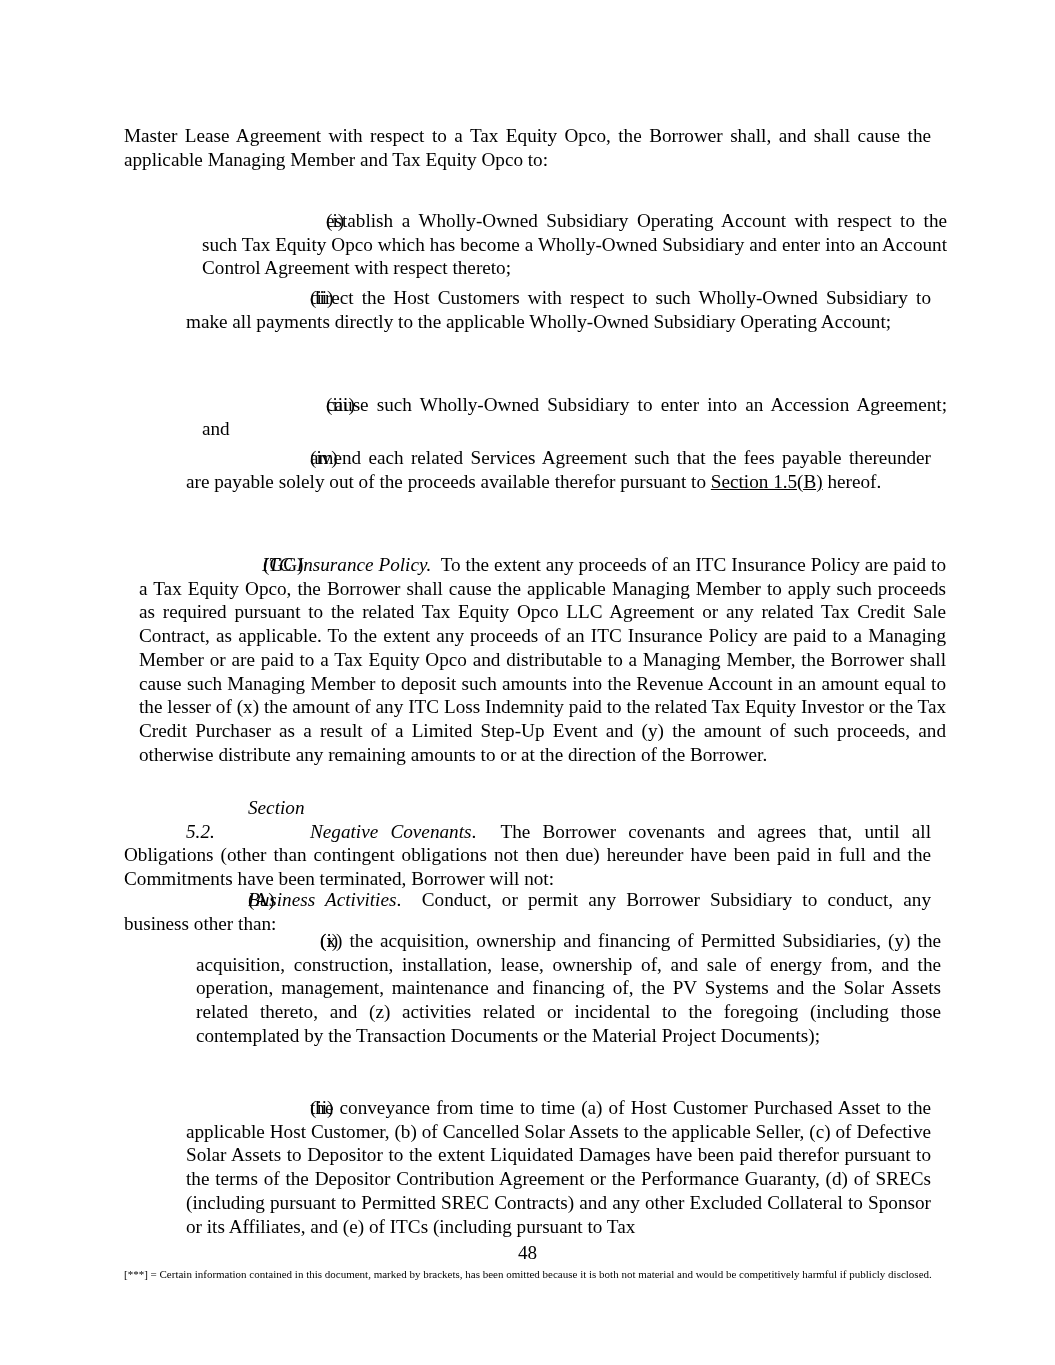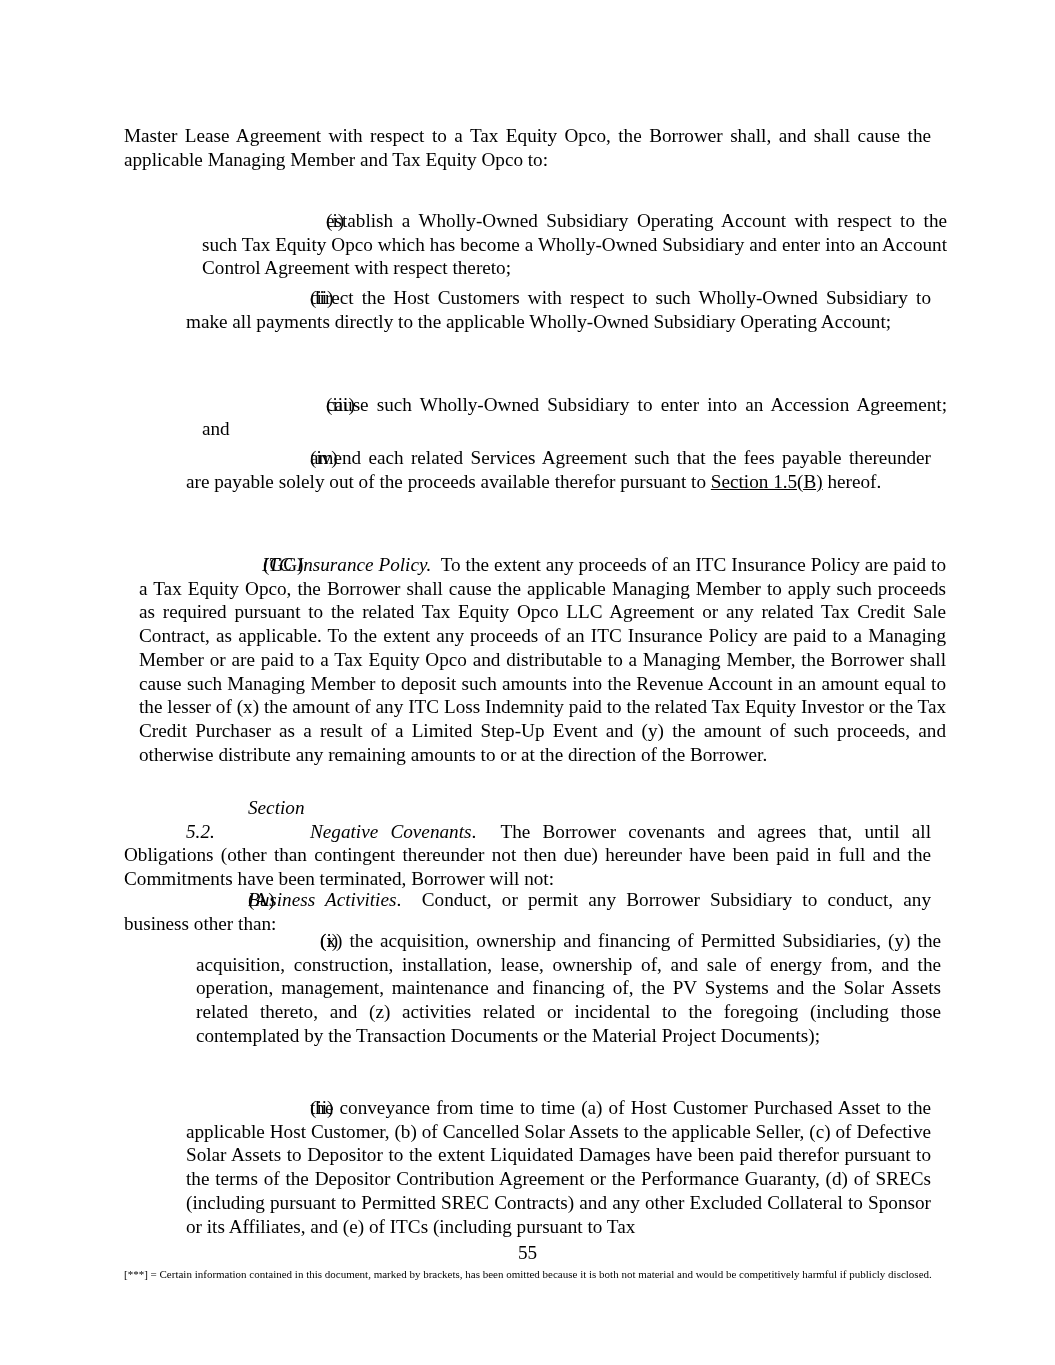--- a/index.html
+++ b/index.html
@@ -47,32 +47,32 @@
 
   <p class="block sub" style="top:446px;margin:0;text-indent:62px;">
     <span class="lbl">(iv)</span><span>amend each related Services Agreement such that the fees payable thereunder are payable solely out of the proceeds available therefor pursuant to </span><span class="ul">Section 1.5(B)</span><span> hereof.</span>
   </p>
 
   <p class="block full" style="top:538px;margin:15px;text-indent:62px;">
     <span class="lbl-wide" style="width:61px;">(GG)</span><span class="it">ITC Insurance Policy.</span>&nbsp; <span>To the extent any proceeds of an ITC Insurance Policy are paid to a Tax Equity Opco, the Borrower shall cause the applicable Managing Member to apply such proceeds as required pursuant to the related Tax Equity Opco LLC Agreement or any related Tax Credit Sale Contract, as applicable.  To the extent any proceeds of an ITC Insurance Policy are paid to a Managing Member or are paid to a Tax Equity Opco and distributable to a Managing Member, the Borrower shall cause such Managing Member to deposit such amounts into the Revenue Account in an amount equal to the lesser of (x) the amount of any ITC Loss Indemnity paid to the related Tax Equity Investor or the Tax Credit Purchaser as a result of a Limited Step-Up Event and (y) the amount of such proceeds, and otherwise distribute any remaining amounts to or at the direction of the Borrower.</span>
   </p>
 
   <p class="block full" style="top:796px;margin:0;text-indent:62px;">
-    <span class="it" style="display:inline-block;width:124px;">Section 5.2.</span><span class="it">Negative Covenants</span>.&nbsp; <span>The Borrower covenants and agrees that, until all Obligations (other than contingent thereunder not then due) hereunder have been paid in full and the Commitments have been terminated, Borrower will not:</span>
+    <span class="it" style="display:inline-block;width:124px;">Section 5.2.</span><span class="it">Negative Covenants</span>.&nbsp; <span>The Borrower covenants and agrees that, until all Obligations (other than contingent obligations not then due) hereunder have been paid in full and the Commitments have been terminated, Borrower will not:</span>
   </p>
 
   <p class="block full" style="top:888px;margin:0;text-indent:62px;">
     <span class="lbl-wide">(A)</span><span class="it">Business Activities</span>.&nbsp; <span>Conduct, or permit any Borrower Subsidiary to conduct, any business other than:</span>
   </p>
 
   <p class="block sub" style="top:919px;margin:10px;text-indent:62px;">
     <span class="lbl">(i)</span><span>(x) the acquisition, ownership and financing of Permitted Subsidiaries, (y) the acquisition, construction, installation, lease, ownership of, and sale of energy from, and the operation, management, maintenance and financing of, the PV Systems and the Solar Assets related thereto, and (z) activities related or incidental to the foregoing (including those contemplated by the Transaction Documents or the Material Project Documents);</span>
   </p>
 
   <p class="block sub" style="top:1096px;margin:0;text-indent:62px;">
     <span class="lbl">(ii)</span><span>the conveyance from time to time (a) of Host Customer Purchased Asset to the applicable Host Customer, (b) of Cancelled Solar Assets to the applicable Seller, (c) of Defective Solar Assets to Depositor to the extent Liquidated Damages have been paid therefor pursuant to the terms of the Depositor Contribution Agreement or the Performance Guaranty, (d) of SRECs (including pursuant to Permitted SREC Contracts) and any other Excluded Collateral to Sponsor or its Affiliates, and (e) of ITCs (including pursuant to Tax</span>
   </p>
 
-  <div class="pagenum">55</div>
+  <div class="pagenum">48</div>
 
   <div class="foot">[***] = Certain information contained in this document, marked by brackets, has been omitted because it is both not material and would be competitively harmful if publicly disclosed.</div>
 
 </div>
 
 </body></html>

